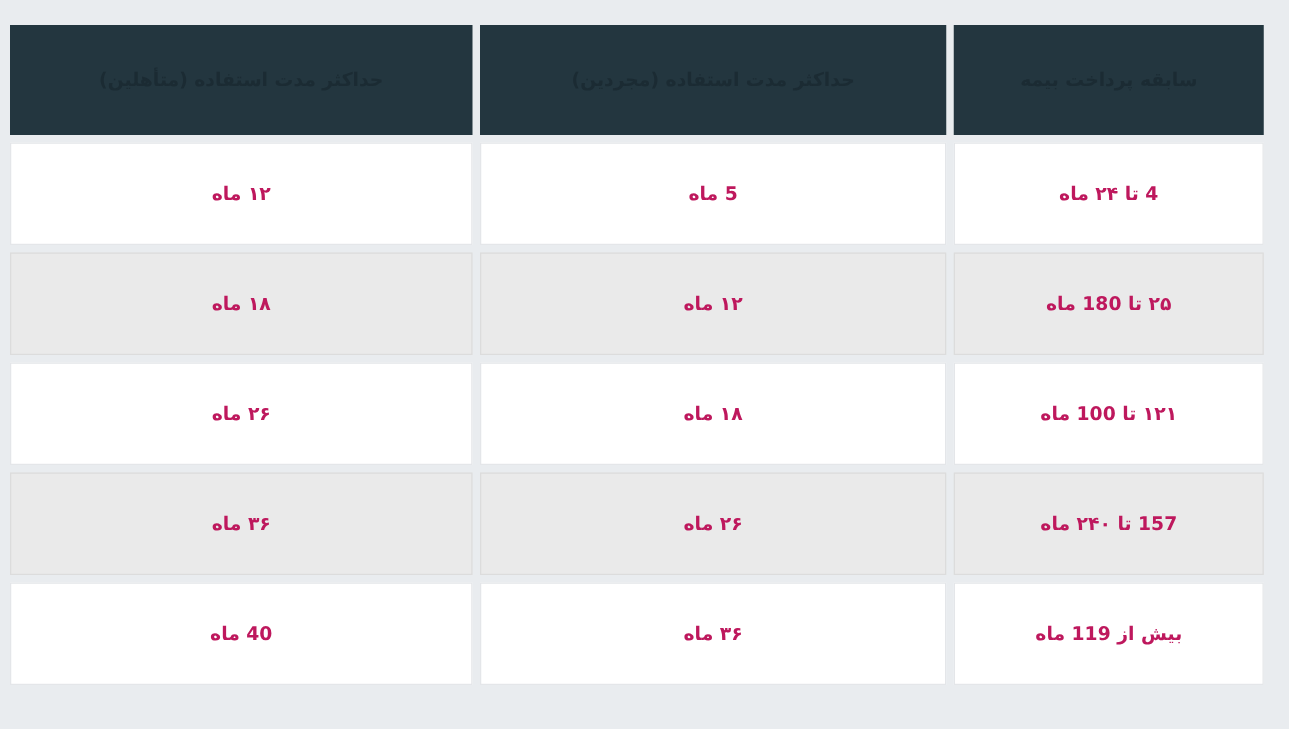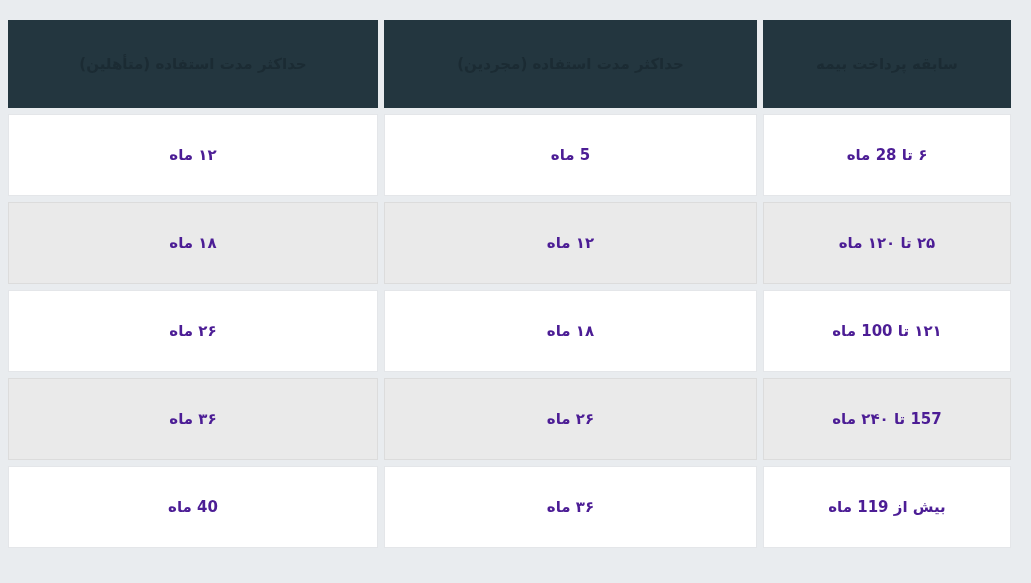--- a/index.html
+++ b/index.html
@@ -40,21 +40,21 @@
     padding: 0 26px;
     text-align: center;
     vertical-align: middle;
     border: none;
     letter-spacing: 0.2px;
   }
 
   table.insurance-table td {
     font-size: 15px;
     font-weight: bold;
-    color: #4c1d95;
+    color: #be185d;
     height: 80px;
     padding: 0 20px;
     text-align: center;
     vertical-align: middle;
     border: 1px solid #e4e6e9;
   }
 
   table.insurance-table tr.row-odd td {
     background: #ffffff;
   }
@@ -79,26 +79,26 @@
     </colgroup>
     <thead>
       <tr>
         <th>سابقه پرداخت بیمه</th>
         <th>حداکثر مدت استفاده (مجردین)</th>
         <th>حداکثر مدت استفاده (متأهلین)</th>
       </tr>
     </thead>
     <tbody>
       <tr class="row-odd">
-        <td>۶ تا 28 ماه</td>
+        <td>4 تا ۲۴ ماه</td>
         <td>5 ماه</td>
         <td>۱۲ ماه</td>
       </tr>
       <tr class="row-even">
-        <td>۲۵ تا ۱۲۰ ماه</td>
+        <td>۲۵ تا 180 ماه</td>
         <td>۱۲ ماه</td>
         <td>۱۸ ماه</td>
       </tr>
       <tr class="row-odd">
         <td>۱۲۱ تا 100 ماه</td>
         <td>۱۸ ماه</td>
         <td>۲۶ ماه</td>
       </tr>
       <tr class="row-even">
         <td>157 تا ۲۴۰ ماه</td>

